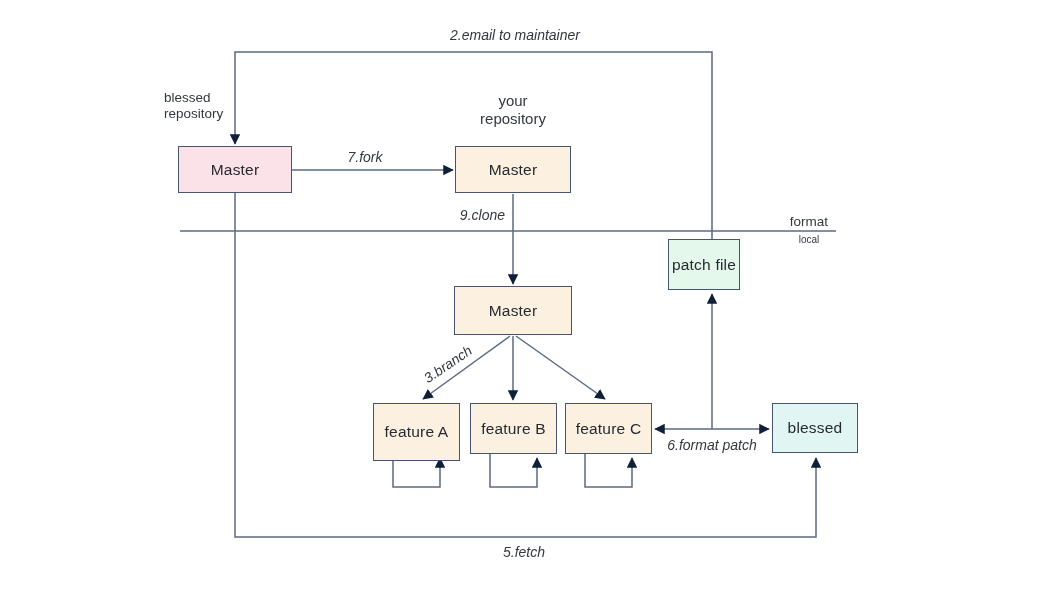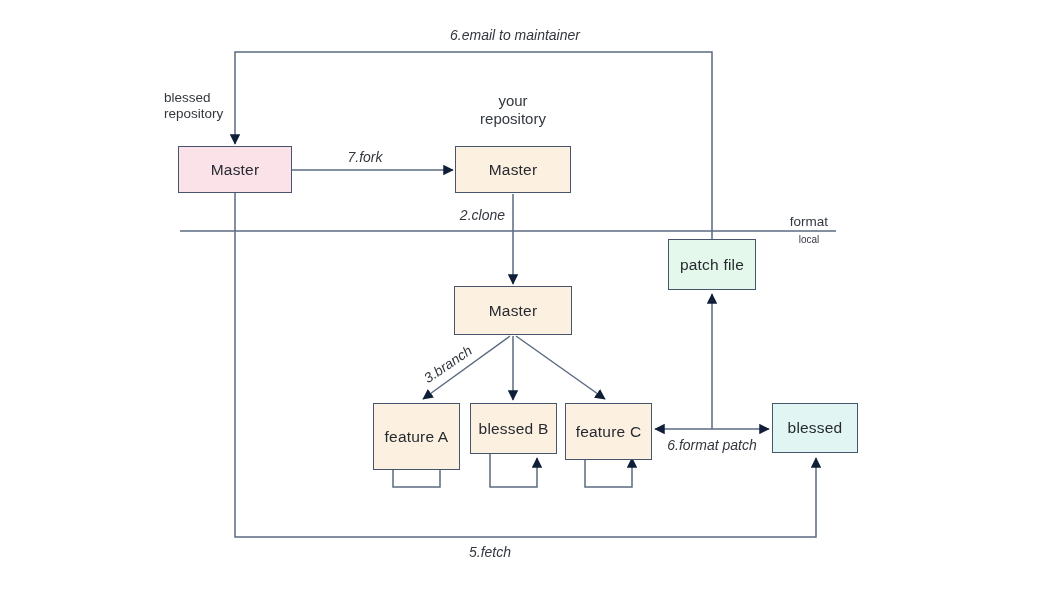--- a/index.html
+++ b/index.html
@@ -101,46 +101,46 @@
 
     <path class="edge" d="M 235 193 L 235 537 L 816 537 L 816 458" marker-end="url(#arrow)"></path>
   </svg>
 
   <div class="node" style="left:178px; top:146px; width:114px; height:47px; background:var(--blessed-repo-fill);">Master</div>
 
   <div class="node" style="left:455px; top:146px; width:116px; height:47px; background:var(--working-fill);">Master</div>
 
   <div class="node" style="left:454px; top:286px; width:118px; height:49px; background:var(--working-fill);">Master</div>
 
-  <div class="node" style="left:373px; top:403px; width:87px; height:67px; background:var(--working-fill);">feature A</div>
+  <div class="node" style="left:373px; top:403px; width:87px; height:58px; background:var(--working-fill);">feature A</div>
 
-  <div class="node" style="left:470px; top:403px; width:87px; height:51px; background:var(--working-fill);">blessed B</div>
+  <div class="node" style="left:470px; top:403px; width:87px; height:51px; background:var(--working-fill);">feature B</div>
 
-  <div class="node" style="left:565px; top:403px; width:87px; height:57px; background:var(--working-fill);">feature C</div>
+  <div class="node" style="left:565px; top:403px; width:87px; height:51px; background:var(--working-fill);">feature C</div>
 
-  <div class="node" style="left:668px; top:239px; width:88px; height:51px; background:var(--patch-fill);">patch file</div>
+  <div class="node" style="left:668px; top:239px; width:72px; height:51px; background:var(--patch-fill);">patch file</div>
 
   <div class="node" style="left:772px; top:403px; width:86px; height:50px; background:var(--blessed-branch-fill);">blessed</div>
 
   <div class="note multiline" style="left:164px; top:90px; font-size:13.5px;">blessed
 repository</div>
 
   <div class="note multiline center" style="left:455px; top:92px; width:116px; font-size:15px;">your
 repository</div>
 
   <div class="note center" style="left:761px; top:214px; width:96px; font-size:13.5px;">format</div>
 
   <div class="note center" style="left:761px; top:234px; width:96px; font-size:10px;">local</div>
 
-  <div class="note step center" style="left:375px; top:27px; width:280px;">6.email to maintainer</div>
+  <div class="note step center" style="left:375px; top:27px; width:280px;">2.email to maintainer</div>
 
   <div class="note step center" style="left:320px; top:149px; width:90px;">7.fork</div>
 
-  <div class="note step right" style="left:430px; top:207px; width:75px;">2.clone</div>
+  <div class="note step right" style="left:430px; top:207px; width:75px;">9.clone</div>
 
   <div class="note step center" style="left:408px; top:356px; width:80px; transform:rotate(-34deg);">3.branch</div>
 
 
-  <div class="note step center" style="left:440px; top:544px; width:100px;">5.fetch</div>
+  <div class="note step center" style="left:474px; top:544px; width:100px;">5.fetch</div>
 
   <div class="note step center" style="left:654px; top:437px; width:116px;">6.format patch</div>
 
 </div>
 
 </body></html>

